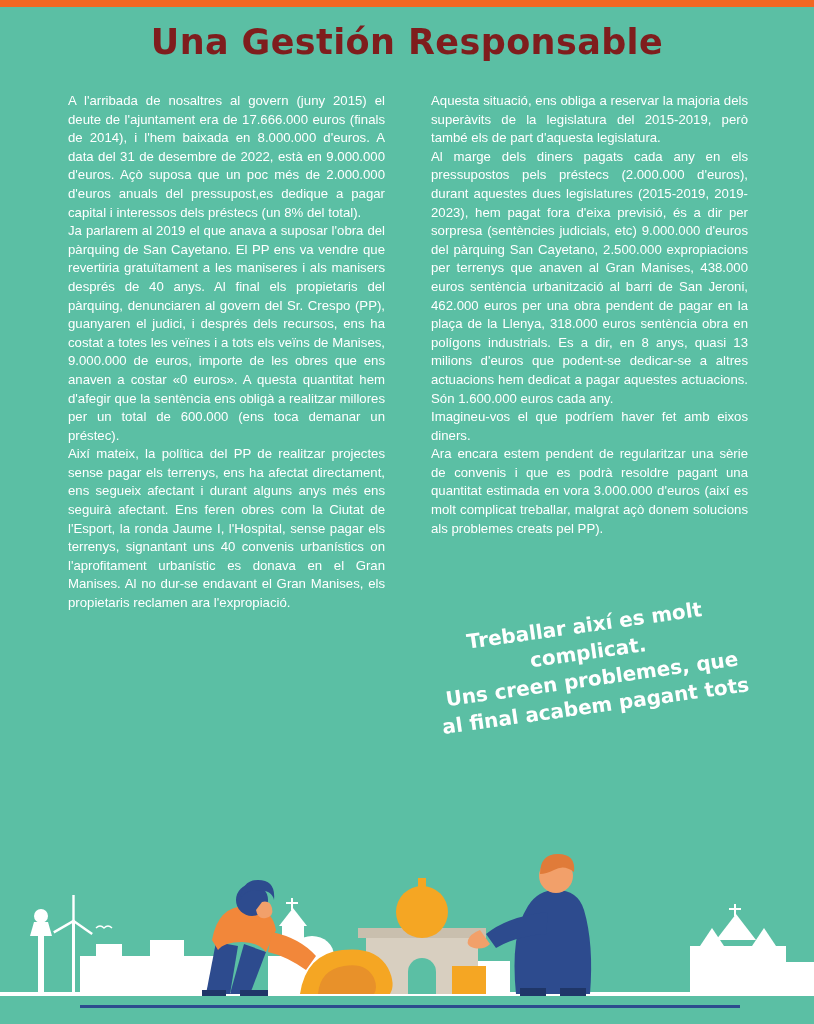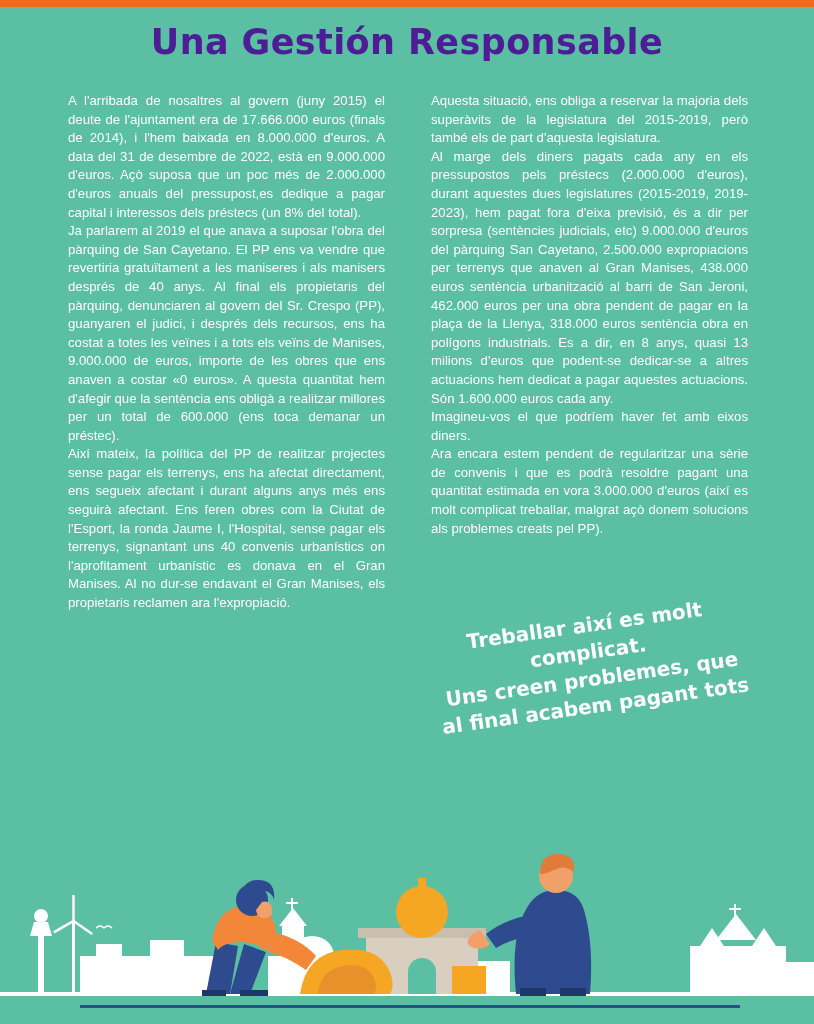--- a/index.html
+++ b/index.html
@@ -29,21 +29,21 @@
     background: #f26722;
   }
   .title {
     position: absolute;
     top: 22px;
     left: 0;
     width: 814px;
     text-align: center;
     font-size: 35px;
     font-weight: bold;
-    color: #4c1d95;
+    color: #7f1d1d;
     letter-spacing: 0.4px;
     font-family: "DejaVu Sans", sans-serif;
   }
   .columns {
     position: absolute;
     top: 92px;
     left: 68px;
     width: 680px;
     display: flex;
     gap: 46px;

